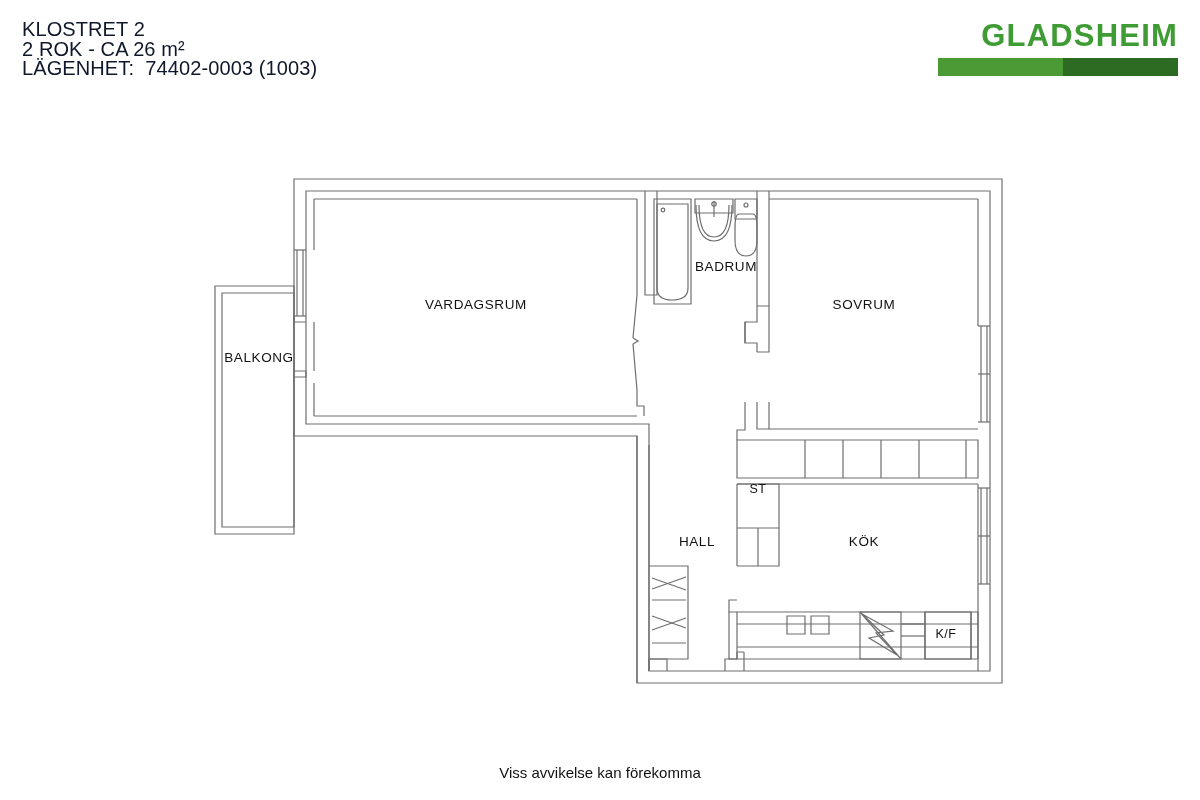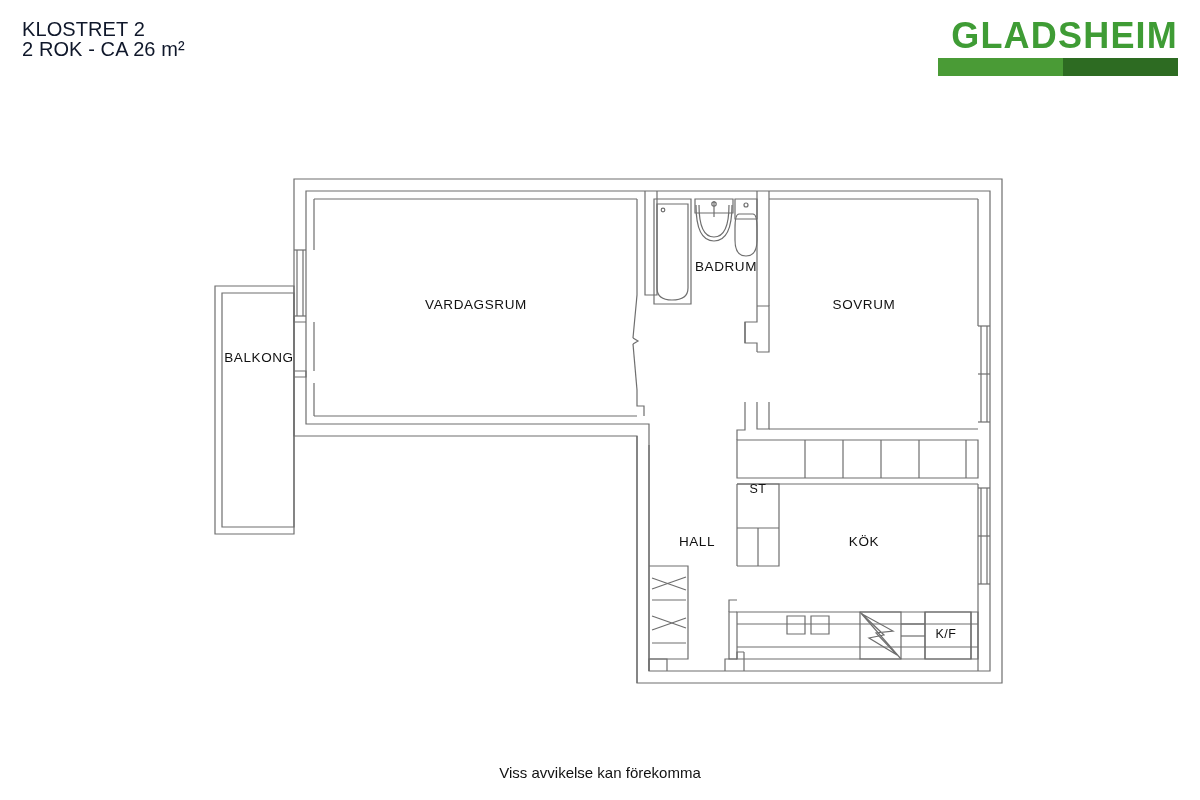--- a/index.html
+++ b/index.html
@@ -32,21 +32,21 @@
   }
 
   
   #logo-block {
     position: absolute;
     right: 22px;
     top: 18px;
     width: 240px;
   }
   #logo-wordmark {
-    font-size: 36px;
+    font-size: 31px;
     font-weight: bold;
     letter-spacing: 1.2px;
     text-align: right;
     line-height: 36px;
   }
   #logo-bar {
     margin-top: 4px;
     height: 18px;
     width: 240px;
     display: flex;
@@ -91,20 +91,21 @@
     font-size: 15px;
     color: #111;
   }
 </style>
 </head>
 <body>
 
 <div id="header-block">
   <div class="hline">KLOSTRET 2</div>
   <div class="hline">2 ROK - CA 26 m²</div>
+  <div class="hline">LÄGENHET:  74402-0003 (1003)</div>
 </div>
 
 <div id="logo-block">
   <div id="logo-wordmark" style="color: rgb(63, 156, 53);">GLADSHEIM</div>
   <div id="logo-bar">
     <div class="bar-half bar-left" style="background: rgb(74, 155, 54);"></div>
     <div class="bar-half bar-right" style="background: rgb(45, 107, 34);"></div>
   </div>
 </div>
 

